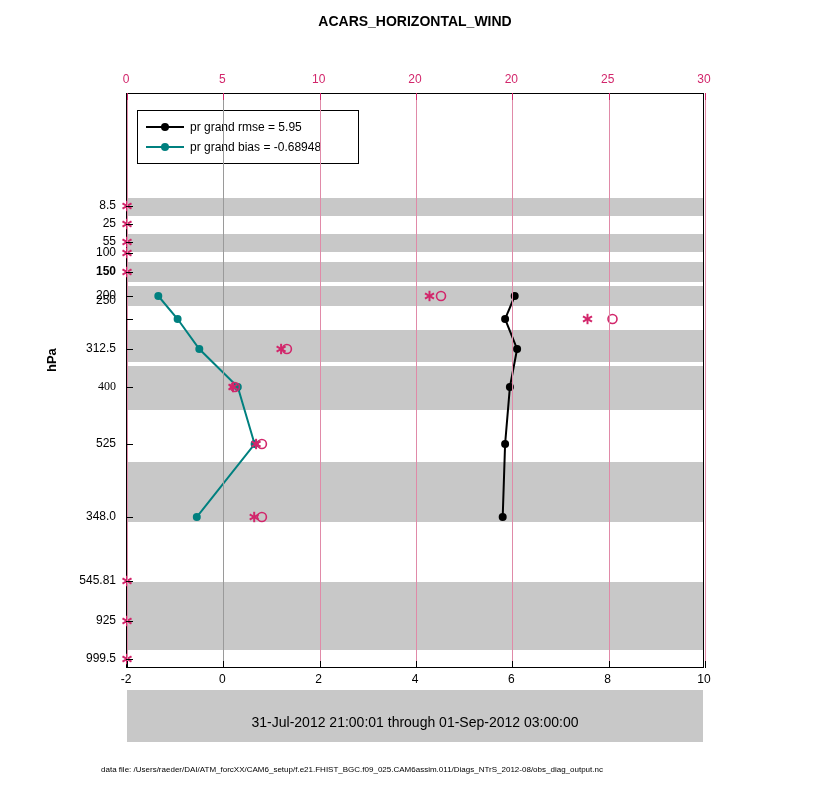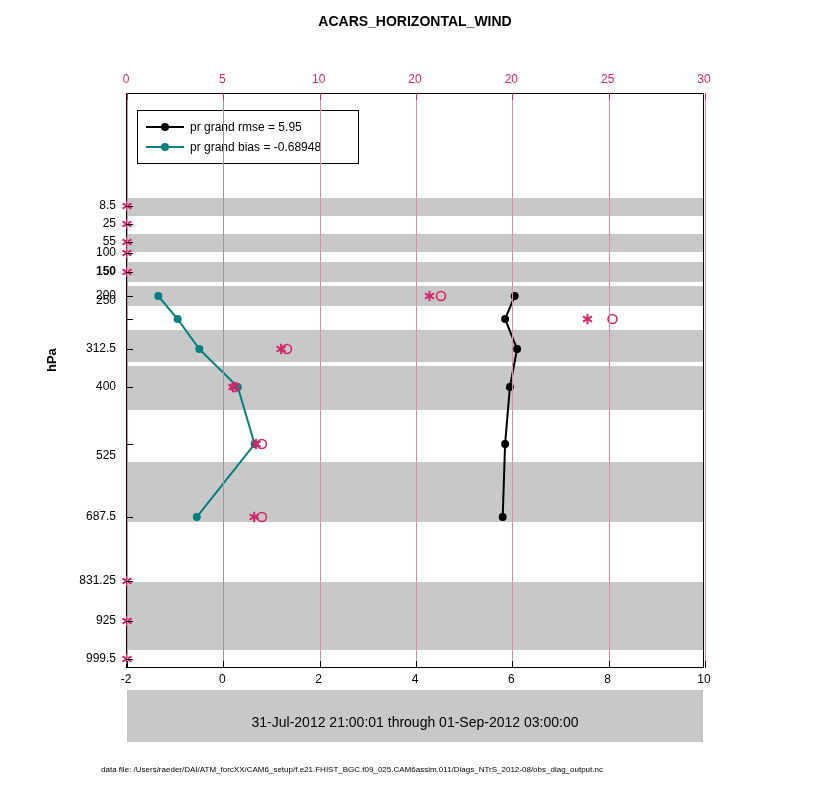--- a/index.html
+++ b/index.html
@@ -383,19 +383,19 @@
     <div class="top-tick-label" style="left: 607.667px;">25</div>
     <div class="top-tick-label" style="left: 704px;">30</div>
     <div class="left-tick-label" style="top: 205px;">8.5</div>
     <div class="left-tick-label" style="top: 223px;">25</div>
     <div class="left-tick-label" style="top: 241px;">55</div>
     <div class="left-tick-label" style="top: 252px;">100</div>
     <div class="left-tick-label" style="top: 271px; font-weight: bold;">150</div>
     <div class="left-tick-label" style="top: 295px;">200</div>
     <div class="left-tick-label" style="top: 300px;">250</div>
     <div class="left-tick-label" style="top: 348px;">312.5</div>
-    <div class="left-tick-label" style="top: 386px;">400</div>
-    <div class="left-tick-label" style="top: 443px; margin-top: 12px;">525</div>
-    <div class="left-tick-label" style="top: 516px;">687.5</div>
-    <div class="left-tick-label" style="top: 580px;">831.25</div>
+    <div class="left-tick-label" style="top: 386px; font-family: Liberation Serif, serif;">400</div>
+    <div class="left-tick-label" style="top: 443px;">525</div>
+    <div class="left-tick-label" style="top: 516px;">348.0</div>
+    <div class="left-tick-label" style="top: 580px;">545.81</div>
     <div class="left-tick-label" style="top: 620px;">925</div>
     <div class="left-tick-label" style="top: 658px;">999.5</div>
   </div>
 
 </body></html>

